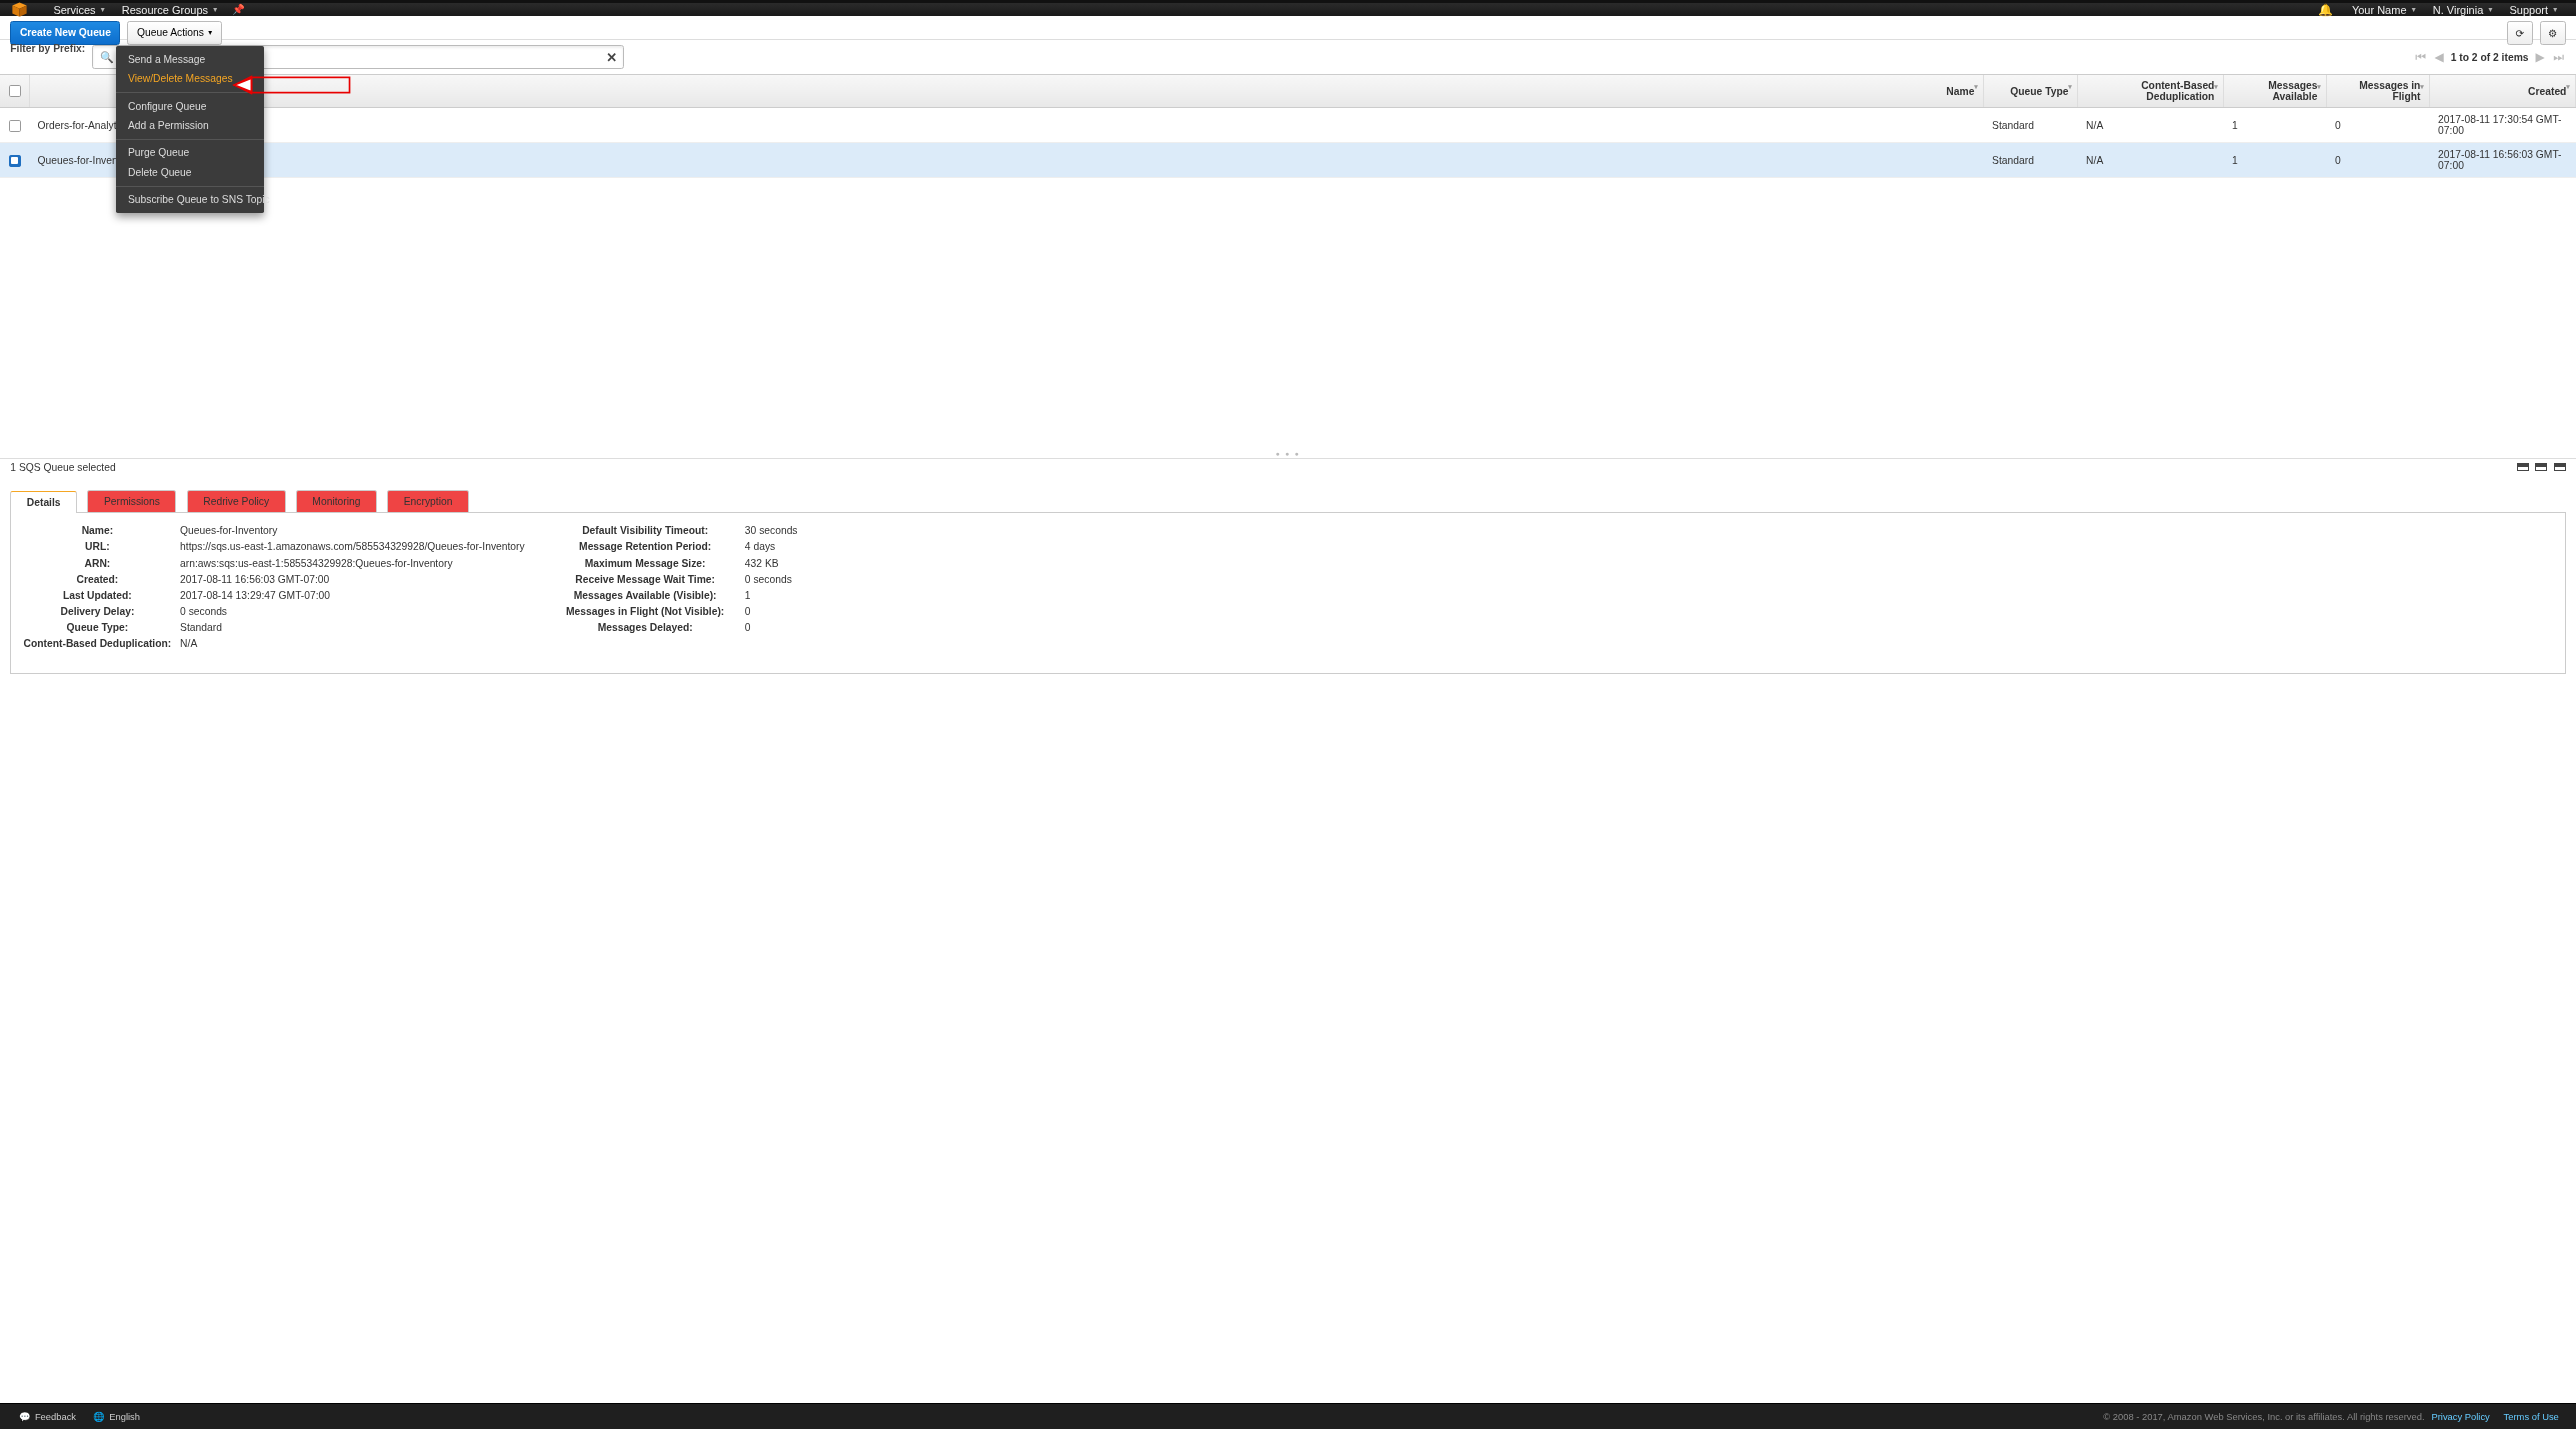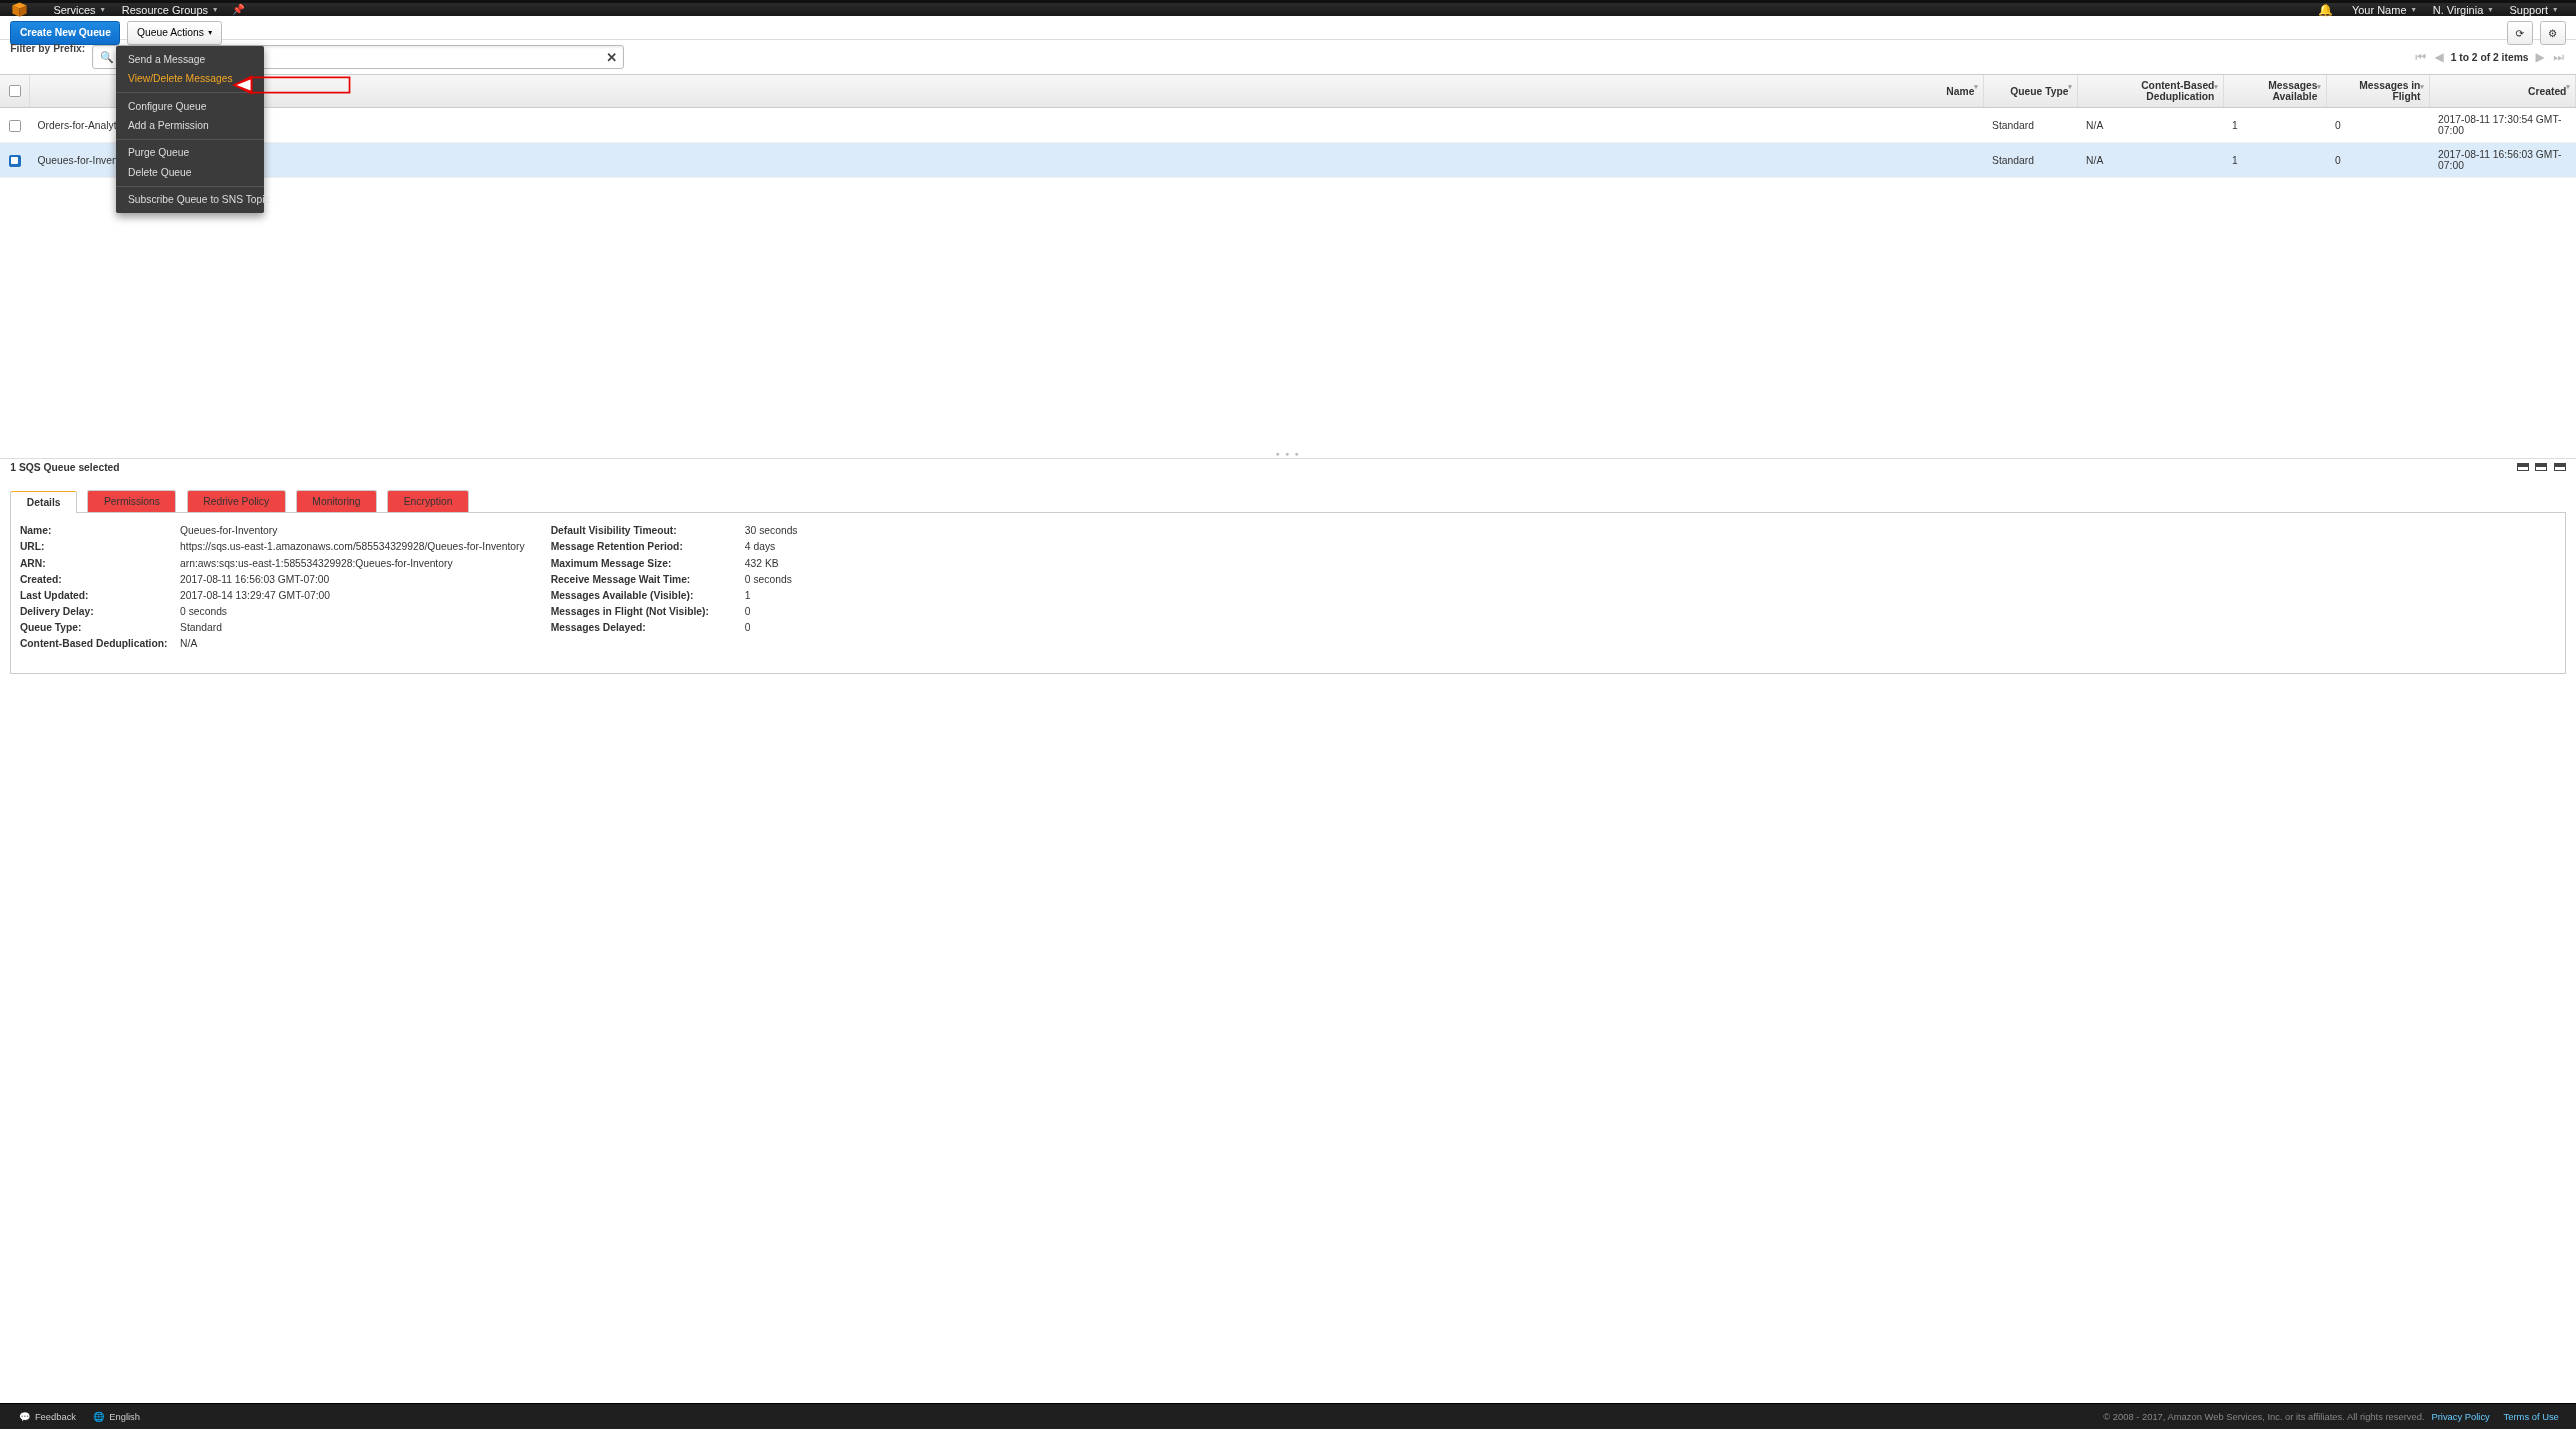--- a/index.html
+++ b/index.html
@@ -44,32 +44,32 @@
 tbody tr.selected{background:#dcebf9}
 .cb{width:12px;height:12px;border:0.9px solid #999;border-radius:1.7px;display:inline-block;vertical-align:middle;background:#fff}
 .cb.checked{background:#1f6fc0;border-color:#1f6fc0;position:relative}
 .cb.checked::after{content:"";position:absolute;inset:1.7px;background:#fff;border-radius:0.9px}
 
 .midspace{height:271px}
 
 .splitter{height:8.6px;display:flex;align-items:center;justify-content:center;color:#bbb;letter-spacing:1.7px;font-size:6.9px}
 
 .detailbar{display:flex;align-items:center;padding:3.4px 10.3px;border-top:0.9px solid #ddd}
-.detailbar .title{font-weight:bold;font-size:10.3px}
+.detailbar .title{font-weight:normal;font-size:10.3px}
 .detailbar .spacer{flex:1}
 .detailbar .panes span{display:inline-block;width:12px;height:8.6px;border:0.9px solid #444;margin-left:3.4px;cursor:pointer;background:linear-gradient(#444 50%,#fff 50%)}
 
 .tabs{display:flex;gap:10.3px;padding:0 10.3px;margin-top:13px}
 .tab{border:0.9px solid #ccc;border-bottom:none;border-radius:2.6px 2.6px 0 0;padding:5.2px 15.5px;font-size:10.3px;background:#ef4444;cursor:pointer}
 .tab.active{background:#fff;font-weight:bold;border-top:1.7px solid #f5a623;position:relative;top:0.9px}
 
 .detailbody{border:0.9px solid #ccc;margin:0 10.3px 5.2px 10.3px;padding:12px 8.6px 24px 8.6px;display:flex;gap:26px}
 .kv{display:flex;flex-direction:column;gap:5.2px}
 .kv .row{display:flex;gap:5.2px;font-size:10.3px}
-.kv .k{width:155px;text-align:left;font-weight:bold;color:#333}
+.kv .k{width:155px;text-align:center;font-weight:bold;color:#333}
 .kv .v{color:#333}
 .kv.col2 .k{width:189px}
 
 .footer{height:26px;background:#1f1f1f;color:#ccc;display:flex;align-items:center;padding:0 10.3px;position:fixed;bottom:0;left:0;right:0;font-size:9.4px;border-top:0.9px solid #000}
 .footer .fitem{display:flex;align-items:center;gap:4.3px;padding:0 8.6px;cursor:pointer}
 .footer .spacer{flex:1}
 .footer .link{color:#6cf;padding:0 6.9px}
 .footer .copy{color:#888}
 </style>
 </head>

